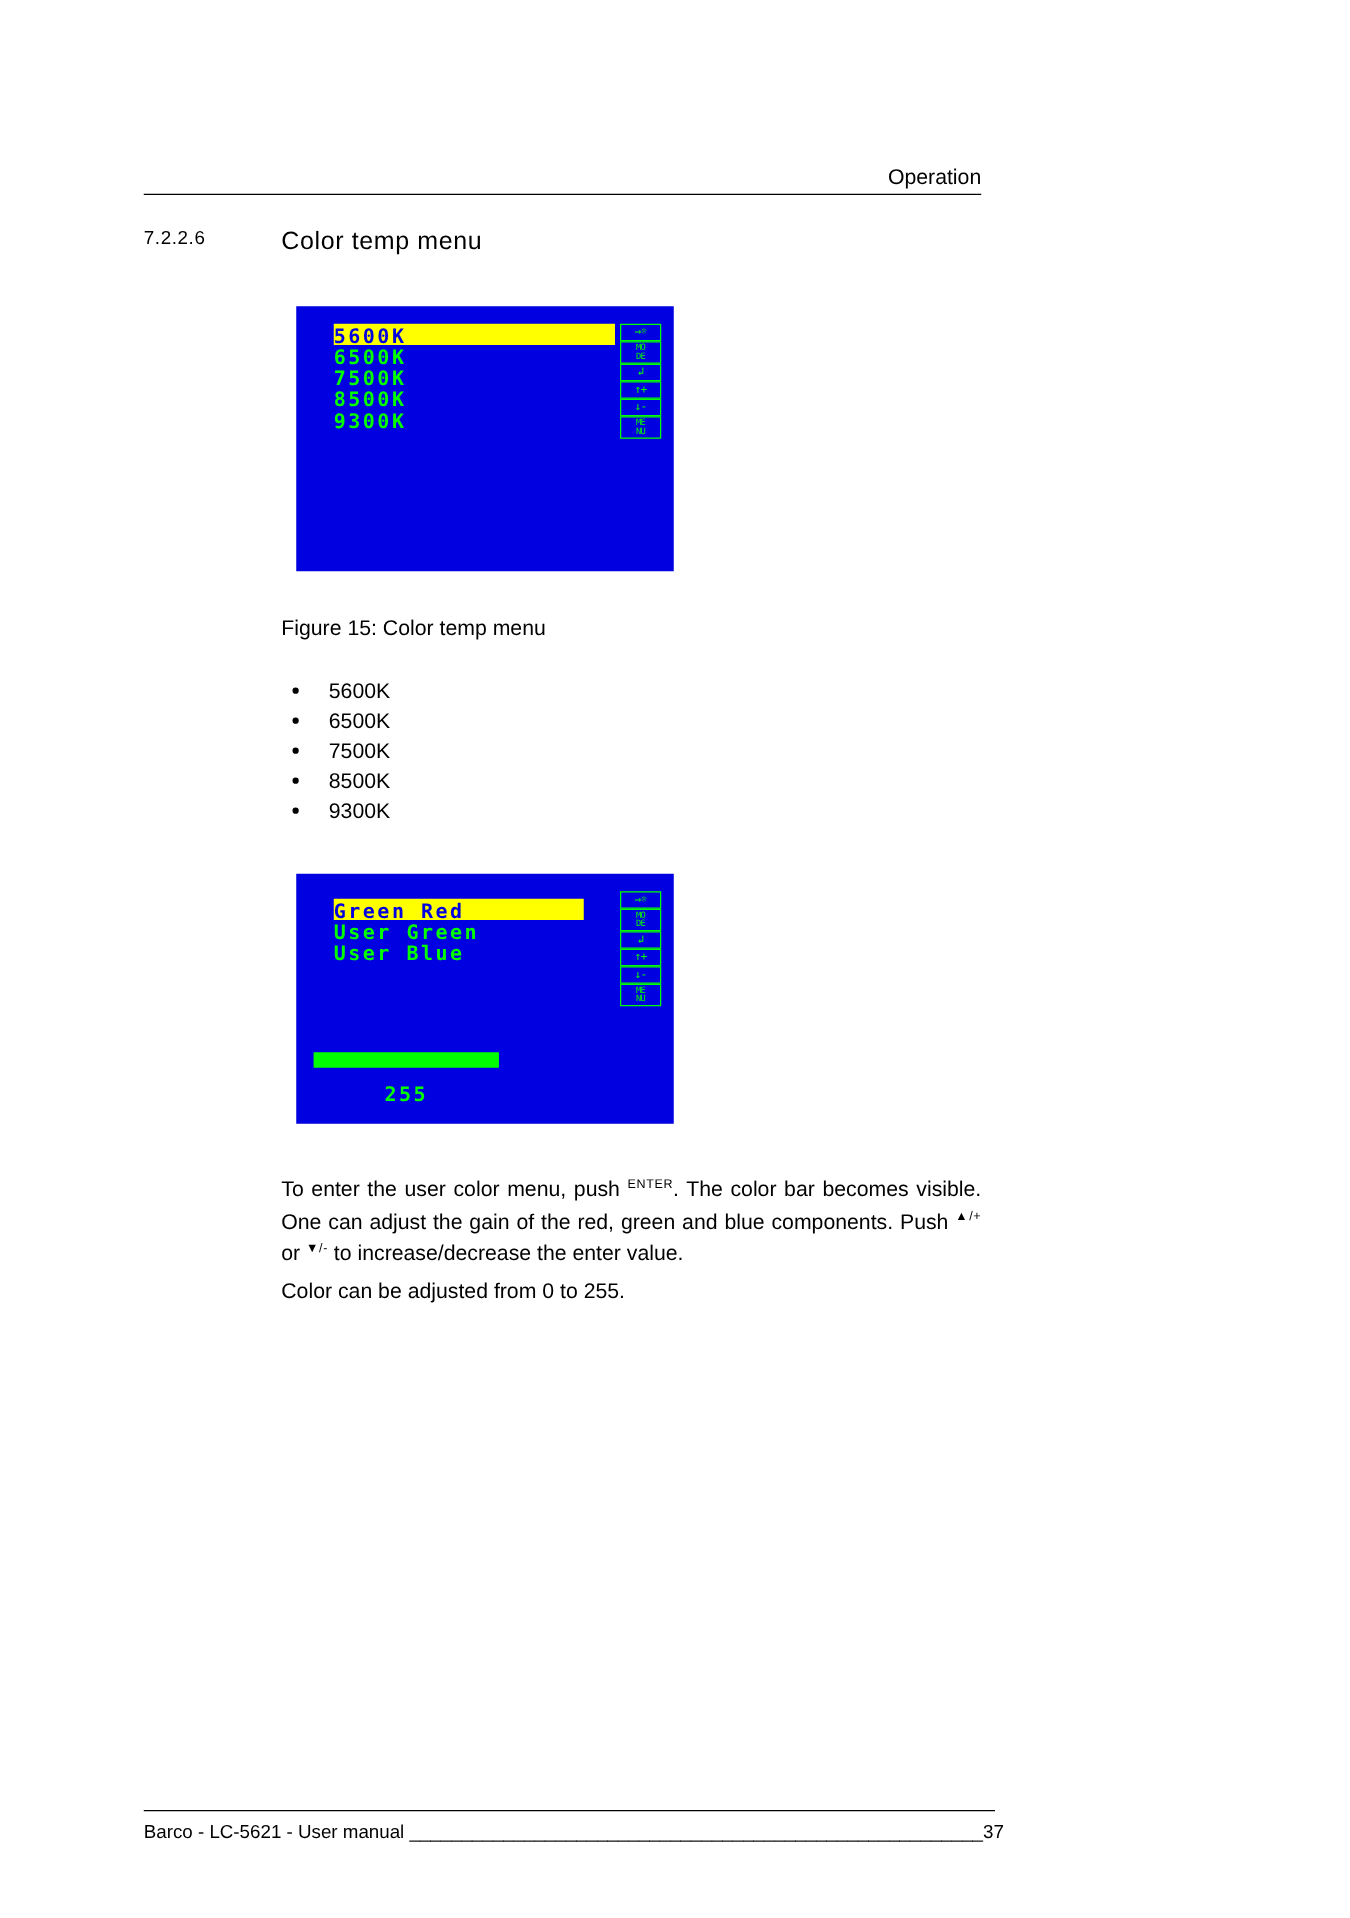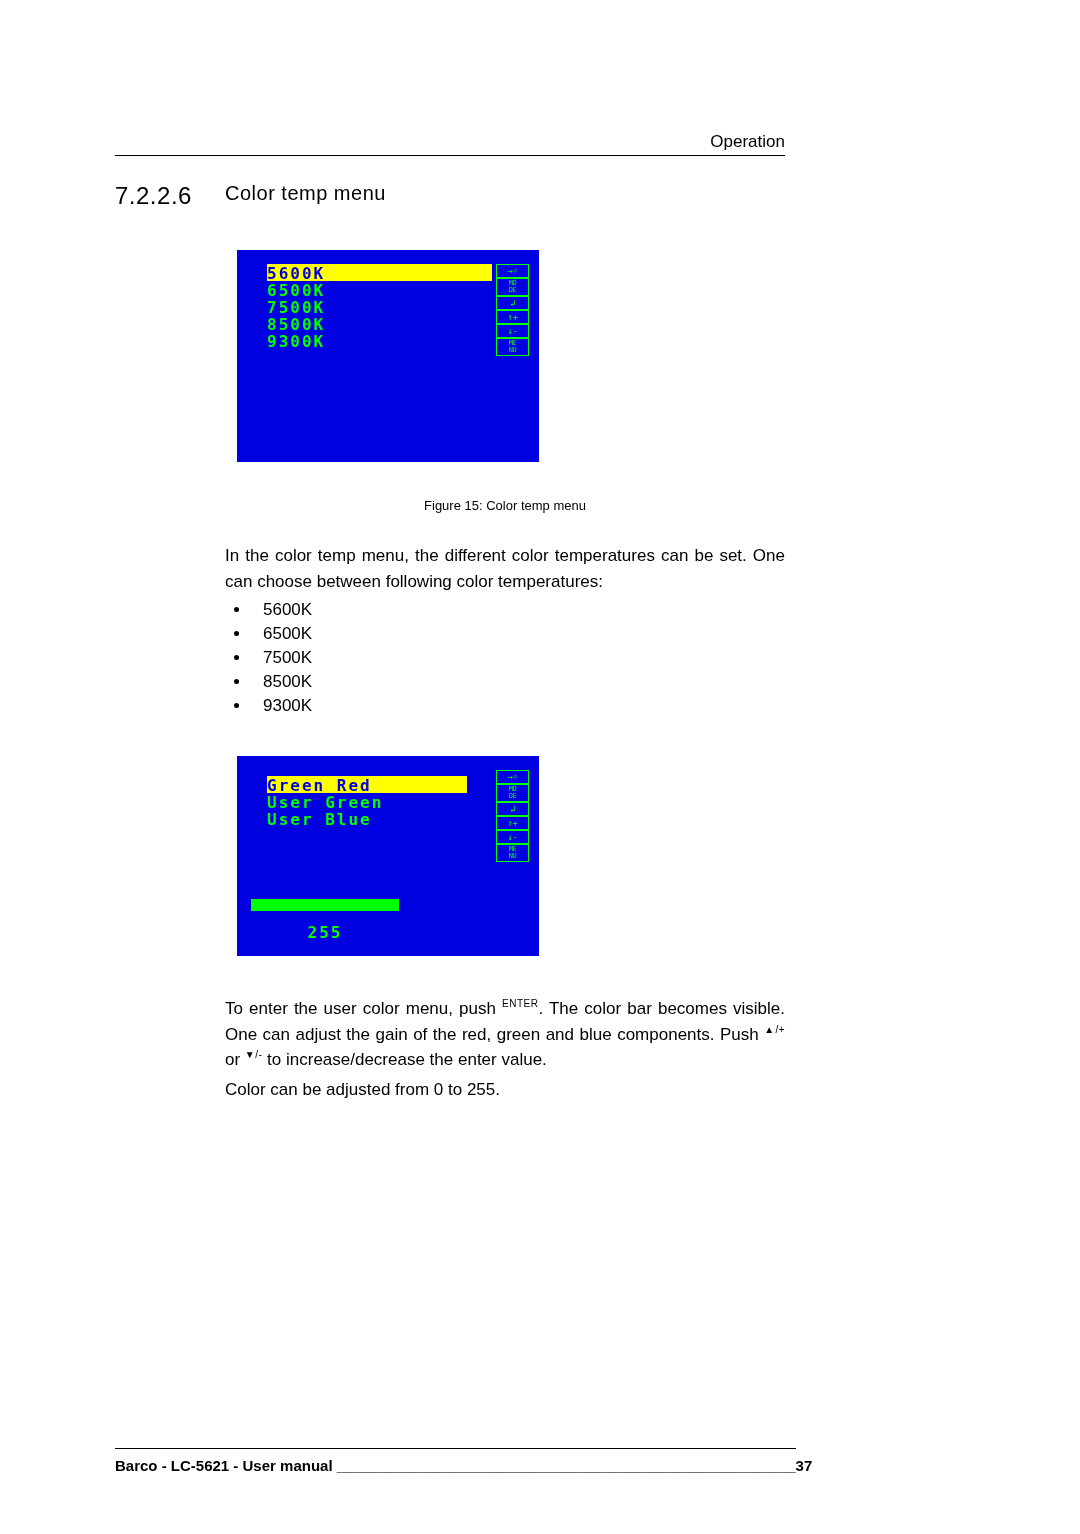--- a/index.html
+++ b/index.html
@@ -30,21 +30,21 @@
     font-size: 17px;
   }
   .section-row {
     display: flex;
     margin-top: 40px;
     margin-bottom: 8px;
   }
   .section-num-col {
     width: 110px;
     flex: 0 0 110px;
-    font-size: 24px;
+    font-size: 15px;
     letter-spacing: 0.5px;
   }
   .section-title-col {
     font-size: 20px;
     letter-spacing: 0.5px;
     text-align: right;
   }
   .body-indent {
     margin-left: 110px;
   }
@@ -131,22 +131,22 @@
   }
   .osd-slider-fill {
     position: absolute;
     left: -2px;
     top: -2px;
     bottom: -2px;
     width: 148px;
     background: #00ff00;
   }
   .figcap {
-    text-align: center;
-    font-size: 13px;
+    text-align: left;
+    font-size: 17px;
     margin: 24px 0 30px 0;
   }
   .para {
     font-size: 17px;
     line-height: 1.5;
     text-align: justify;
     margin: 4px 0;
   }
   ul.temps {
     margin: 6px 0 0 0;
@@ -166,21 +166,20 @@
     position: absolute;
     bottom: 60px;
     left: 115px;
     right: 104px;
     border-top: 1px solid #000;
     padding-top: 8px;
     font-size: 15px;
     display: flex;
     justify-content: space-between;
     align-items: baseline;
-    font-weight: bold;
   }
   .footer-dash {
     letter-spacing: 0;
     white-space: nowrap;
     overflow: hidden;
   }
 </style>
 </head>
 <body>
 
@@ -212,21 +211,20 @@
           <div class="osd-menu-item">6500K</div>
           <div class="osd-menu-item">7500K</div>
           <div class="osd-menu-item">8500K</div>
           <div class="osd-menu-item">9300K</div>
         </div>
       </div>
     </div>
 
     <div class="figcap">Figure 15: Color temp menu</div>
 
-    <p class="para">In the color temp menu, the different color temperatures can be set.  One can choose between following color temperatures:</p>
     <ul class="temps">
       <li>5600K</li>
       <li>6500K</li>
       <li>7500K</li>
       <li>8500K</li>
       <li>9300K</li>
     </ul>
   </div>
 
 

